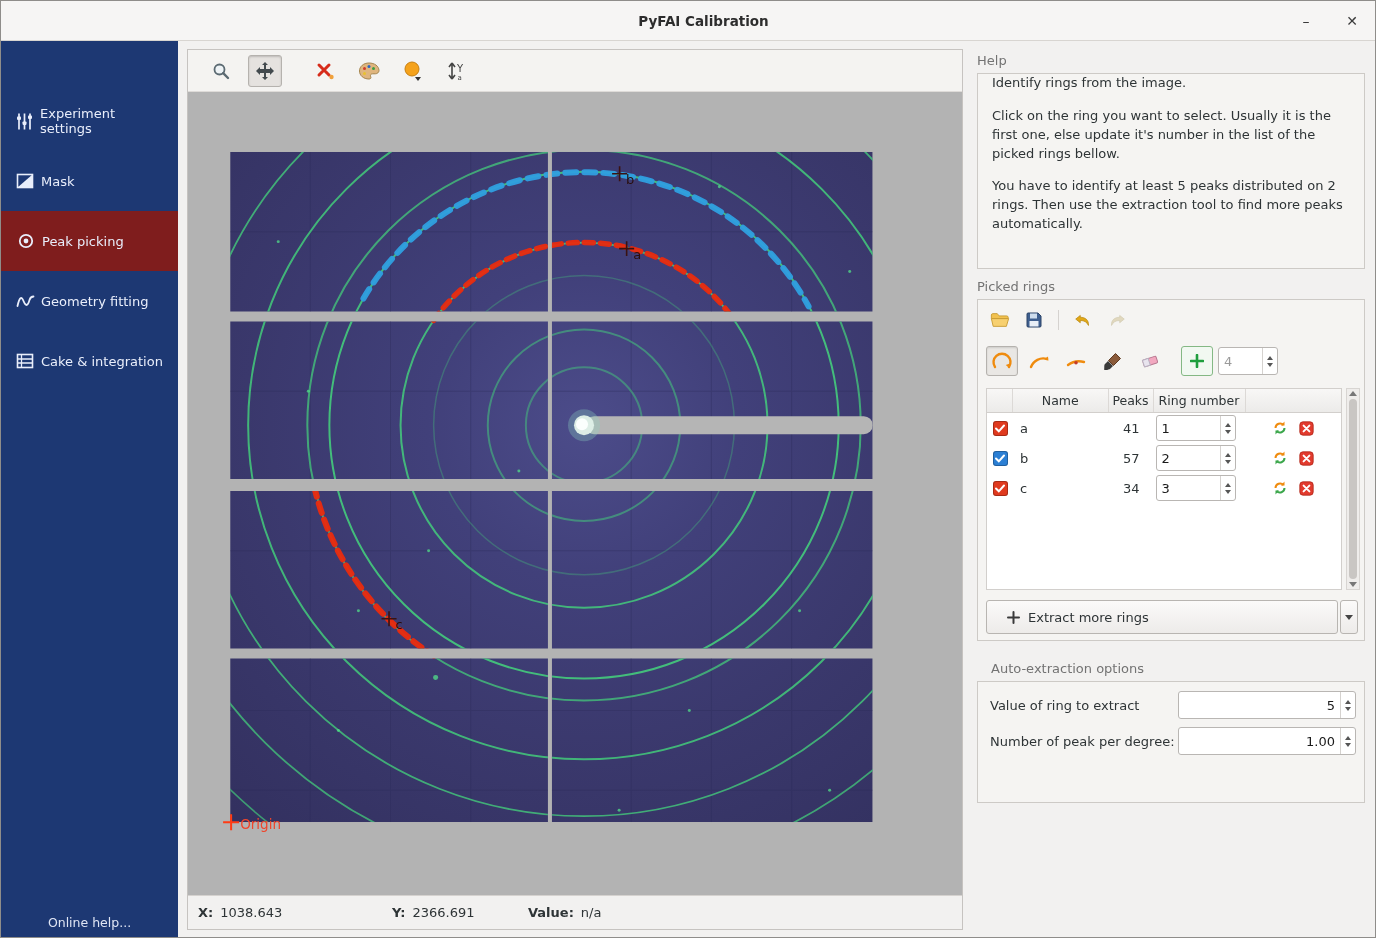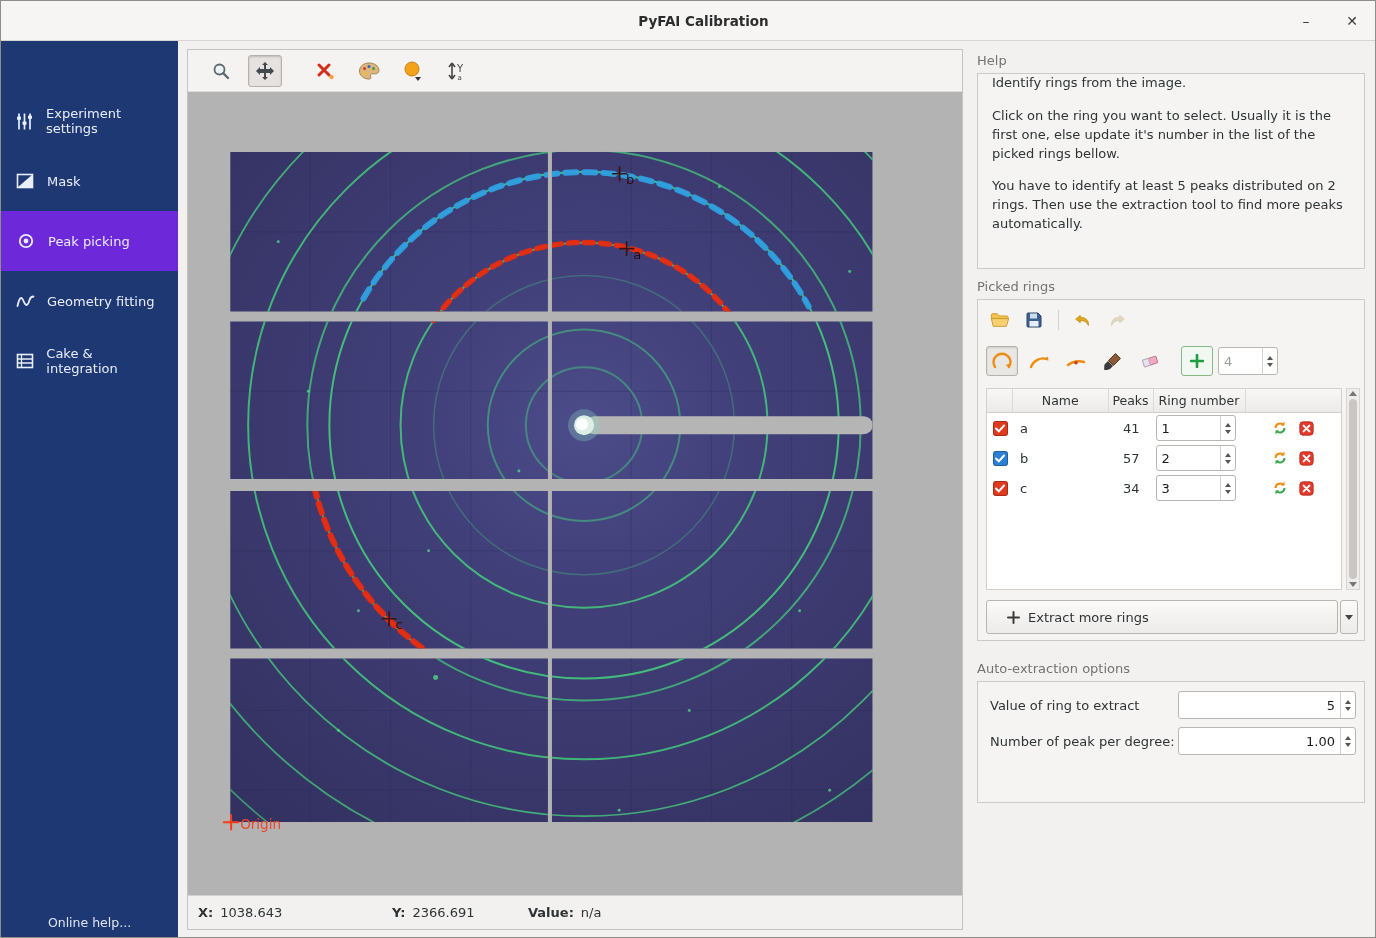--- a/index.html
+++ b/index.html
@@ -15,23 +15,23 @@
     background:#f6f5f4; border-bottom:1px solid #d8d5d1;
     display:flex; align-items:center; justify-content:center;padding-left:31px; }
   .titlebar .title { font-weight:bold; font-size:13.5px; color:#2d2d2d; }
   .win-btns { position:absolute; right:12px; top:0; height:100%; display:flex; gap:24px; align-items:center; }
   .win-btn { width:22px; height:22px; display:flex; align-items:center; justify-content:center;
     color:#3a3a3a; font-size:14px; cursor:default; }
 
   
   .sidebar { position:absolute; left:0; top:40px; bottom:0; width:177px; background:#1d3873; }
   .side-items { position:absolute; top:50px; left:0; right:0; }
-  .side-item { height:60px; display:flex; align-items:center; gap:12px; padding:0 14px;
+  .side-item { height:60px; display:flex; align-items:center; gap:6px; padding:0 14px;
     color:#e9eefb; font-size:13px; cursor:default; }
-  .side-item.selected { background:#6d28d9;padding-left:15px; }
+  .side-item.selected { background:#7f1d1d;padding-left:15px; }
   .side-icon { width:20px; display:flex; justify-content:center; }
   .online-help { position:absolute; bottom:7px; left:0; right:0; text-align:center;
     color:#dfe5f4; font-size:12.5px; }
 
   
   .main-panel { position:absolute; left:186px; top:48px; width:776px; height:881px;
     border:1px solid #c6c3c0; background:#f2f1f0; display:flex; flex-direction:column; }
   .toolbar { height:42px; display:flex; align-items:center; gap:10px; padding-left:16px;
     background:#f4f3f1; border-bottom:1px solid #dedbd8; }
   .tb-btn { width:34px; height:32px; display:flex; align-items:center; justify-content:center;
@@ -107,21 +107,21 @@
   .sc-arr-dn { width:0;height:0;border-left:4px solid transparent;border-right:4px solid transparent;border-top:5px solid #777; }
 
   .extract-btn { position:absolute; left:8px; right:26px; top:300px; height:34px;
     border:1px solid #b8b5b1; border-radius:3px; background:linear-gradient(#fbfaf9,#edebe9);
     display:flex; align-items:center; gap:8px; padding-left:20px; font-size:13px; }
   .extract-arrow { position:absolute; right:6px; top:300px; width:18px; height:34px;
     border:1px solid #b8b5b1; border-radius:3px; background:linear-gradient(#fbfaf9,#edebe9);
     display:flex; align-items:center; justify-content:center; }
   .dd-tri { width:0;height:0;border-left:4.5px solid transparent;border-right:4.5px solid transparent;border-top:5.5px solid #444; }
 
-  .auto-label { top:612px; }
+  .auto-label { top:612px;margin-left:14px; }
   .options-box { top:632px; height:122px; padding:5px 8px; }
   .opt-row { height:36px; display:flex; align-items:center; justify-content:space-between; padding-left:4px; }
   .opt-ctrl { width:178px; }
   .opt-spin input { text-align:right; }
   .combo { width:178px; height:28px; border:1px solid #b9b6b3; border-radius:3px;
     background:linear-gradient(#fdfdfc,#efedeb); display:flex; align-items:center; padding:0 8px; }
   .combo .dd-tri { margin-left:auto; }
 
   .next-btn { position:absolute; left:0; right:0; top:842px; height:37px;
     border:1px solid #b8b5b1; border-radius:3px; background:linear-gradient(#fbfaf9,#ecebe9);

